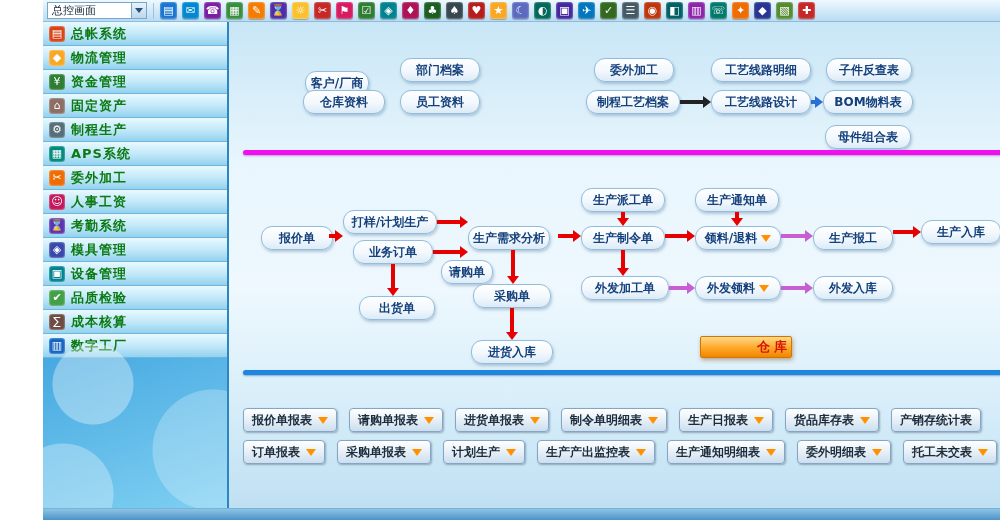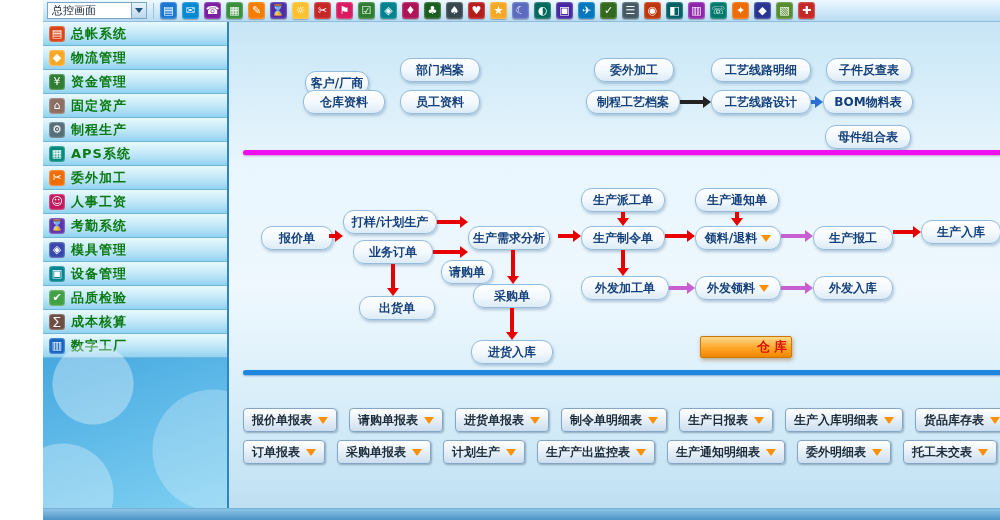--- a/index.html
+++ b/index.html
@@ -466,24 +466,20 @@
           <div class="rbtn">
             <span>制令单明细表</span>
             <span class="dd"></span>
           </div>
 
           <div class="rbtn">
             <span>生产日报表</span>
             <span class="dd"></span>
           </div>
 
-          <div class="rbtn">
-            <span>生产入库明细表</span>
-            <span class="dd"></span>
-          </div>
 
           <div class="rbtn">
             <span>货品库存表</span>
             <span class="dd"></span>
           </div>
 
           <div class="rbtn">
             <span>产销存统计表</span>
 
           </div>

